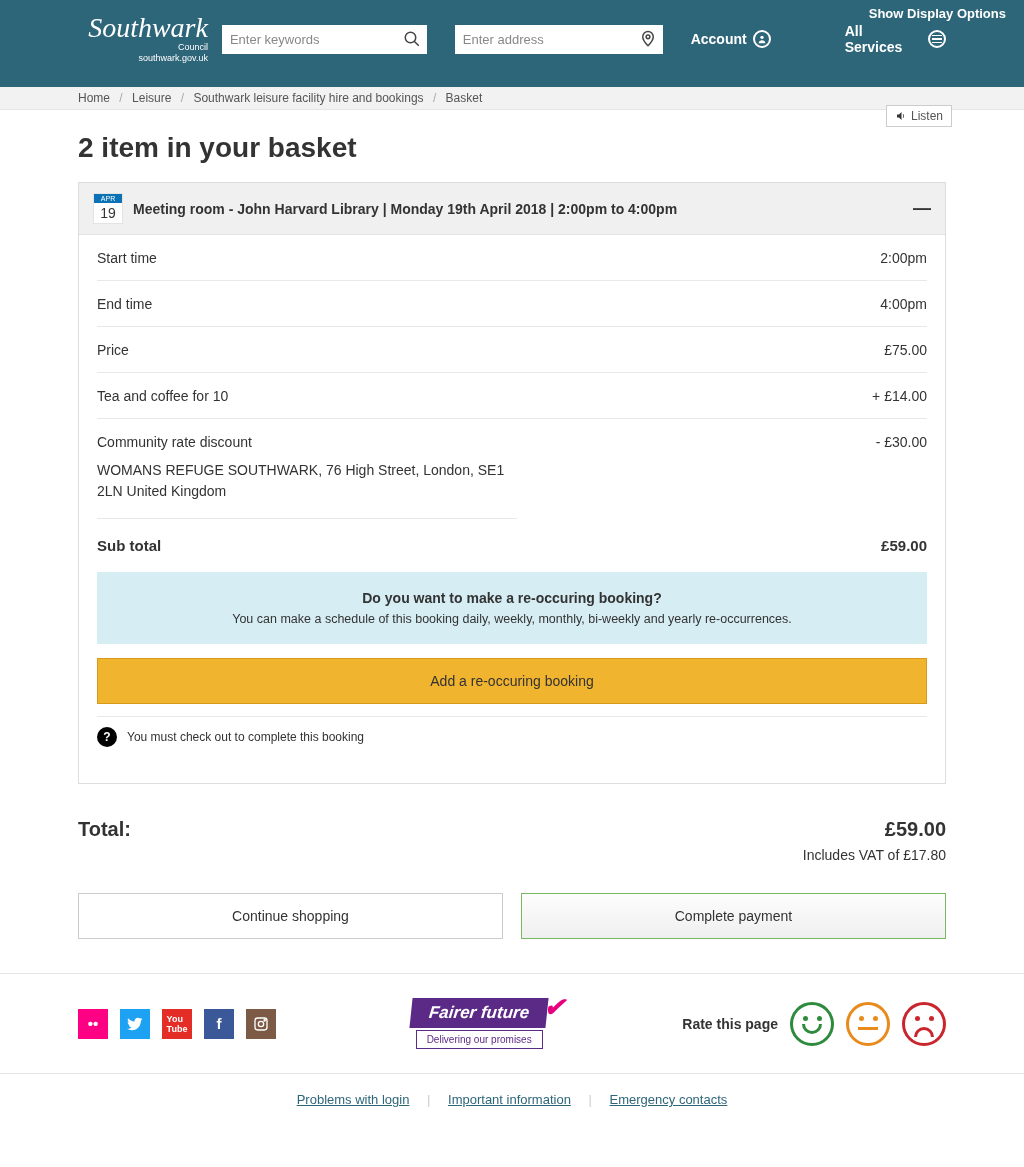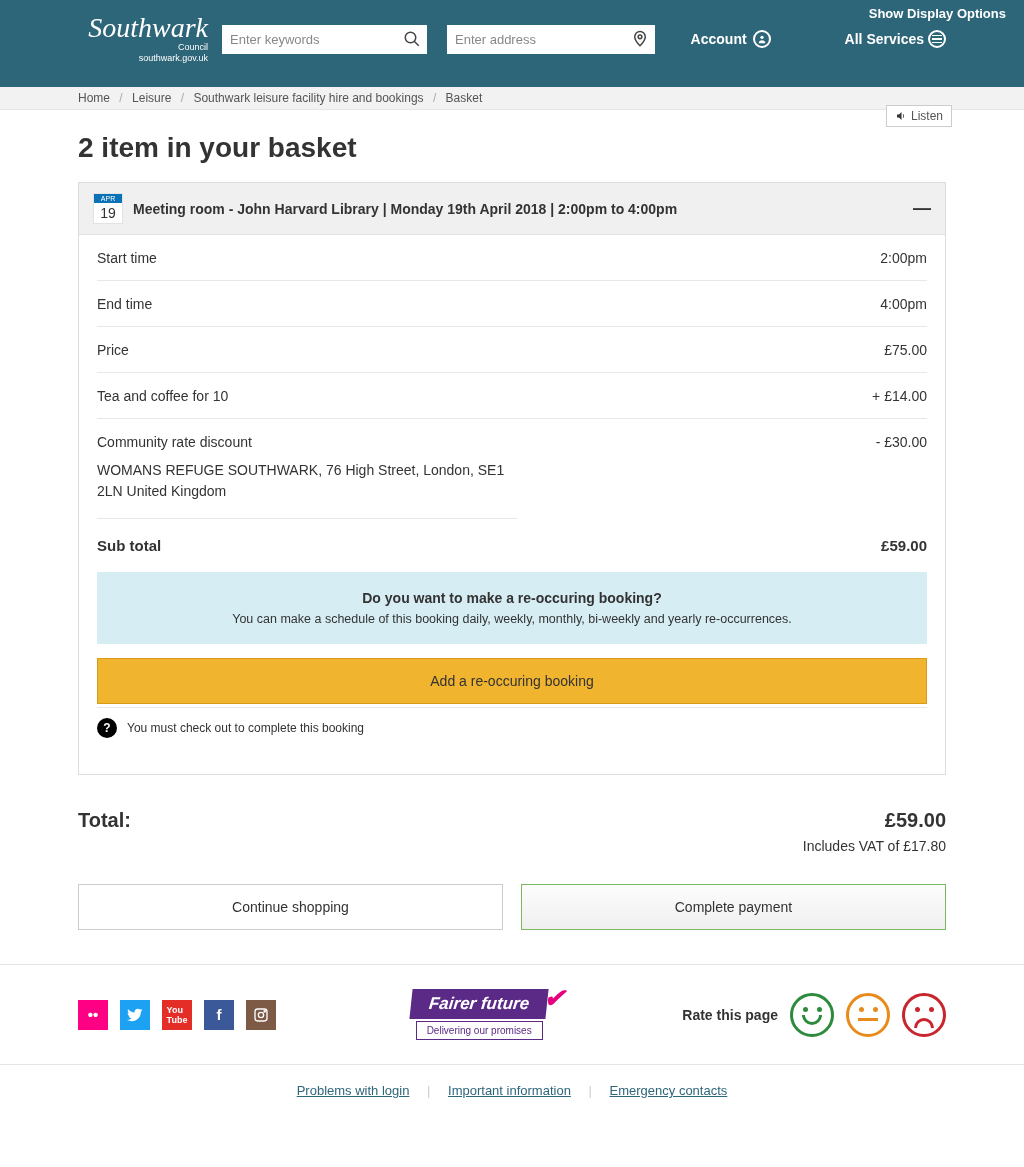--- a/index.html
+++ b/index.html
@@ -10,21 +10,21 @@
 .display-options { position: absolute; top: 6px; right: 18px; font-size: 13px; font-weight: bold; cursor: pointer; }
 .topbar-inner { display: flex; align-items: center; height: 78px; gap: 14px; }
 .logo { width: 130px; height: 55px; display: flex; flex-direction: column; align-items: flex-end; justify-content: center; }
 .logo-script { font-family: 'Brush Script MT', cursive; font-size: 28px; font-style: italic; line-height: 0.9; }
 .logo-sub { font-size: 9px; text-align: right; line-height: 1.2; margin-top: 2px; }
 .search-box { background: #fff; height: 29px; display: flex; align-items: center; padding: 0 8px; position: relative; }
 .search-box input { border: none; outline: none; width: 100%; font-size: 13px; color: #555; }
 .search-box input::placeholder { color: #888; }
 .search-box .icon-right { position: absolute; right: 6px; color: #444; }
 .sb1 { width: 205px; }
-.sb2 { width: 208px; margin-left: 6px; justify-content: flex-end; }
+.sb2 { width: 208px; margin-left: 14px; justify-content: flex-end; }
 .spacer { flex: 1; }
 .account { display: flex; align-items: center; gap: 6px; font-weight: bold; font-size: 14px; cursor: pointer; }
 .account .avatar-icon { width: 18px; height: 18px; border: 2px solid #fff; border-radius: 50%; display: flex; align-items: center; justify-content: center; }
 .allservices { display: flex; align-items: center; gap: 4px; font-weight: bold; font-size: 14px; cursor: pointer; margin-left: 60px; }
 .burger { width: 18px; height: 18px; border: 2px solid #fff; border-radius: 50%; display: flex; flex-direction: column; justify-content: center; align-items: center; gap: 2px; }
 .burger span { width: 10px; height: 1.5px; background: #fff; }
 
 .breadcrumb-bar { background: #f2f2f2; border-bottom: 1px solid #e5e5e5; padding: 4px 78px; font-size: 12px; color: #555; position: relative; }
 .breadcrumb-bar .crumb { color: #555; }
 .breadcrumb-bar .sep { margin: 0 6px; color: #aaa; }
@@ -46,21 +46,21 @@
 .row.noborder { border-bottom: none; gap: 10px; }
 .row .label { color: #333; }
 .row .value { color: #333; }
 .address { font-size: 14px; color: #333; padding: 0 0 16px; border-bottom: 1px solid #e8e8e8; line-height: 1.5; max-width: 420px; margin-top: -4px; }
 .subtotal { display: flex; justify-content: space-between; padding: 18px 0; font-weight: bold; font-size: 15px; }
 
 .info-box { background: #d6edf4; padding: 18px; text-align: center; margin-bottom: 14px; }
 .info-box .q { font-weight: bold; font-size: 14px; margin-bottom: 6px; }
 .info-box .d { font-size: 12.5px; }
 
-.btn-yellow { background: #f1b42f; border: 1px solid #d89a1a; padding: 14px; text-align: center; font-size: 14px; cursor: pointer; margin-bottom: 3px; }
+.btn-yellow { background: #f1b42f; border: 1px solid #d89a1a; padding: 14px; text-align: center; font-size: 14px; cursor: pointer; margin-bottom: 12px; }
 .note-row { display: flex; align-items: center; gap: 10px; padding: 10px 0 14px; border-top: 1px solid #e8e8e8; }
 .q-icon { width: 20px; height: 20px; background: #000; color: #fff; border-radius: 50%; display: flex; align-items: center; justify-content: center; font-size: 12px; font-weight: bold; }
 .note-text { font-size: 12px; }
 .btn-remove { background: linear-gradient(#fdfdfd, #f0f0f0); border: 1px solid #d9534f; padding: 12px; text-align: center; font-size: 14px; cursor: pointer; }
 
 .totals { margin-top: 34px; }
 .total-row { display: flex; justify-content: space-between; font-size: 20px; font-weight: bold; }
 .vat { text-align: right; font-size: 14px; margin-top: 6px; }
 
 .actions { display: flex; gap: 18px; margin-top: 30px; }

